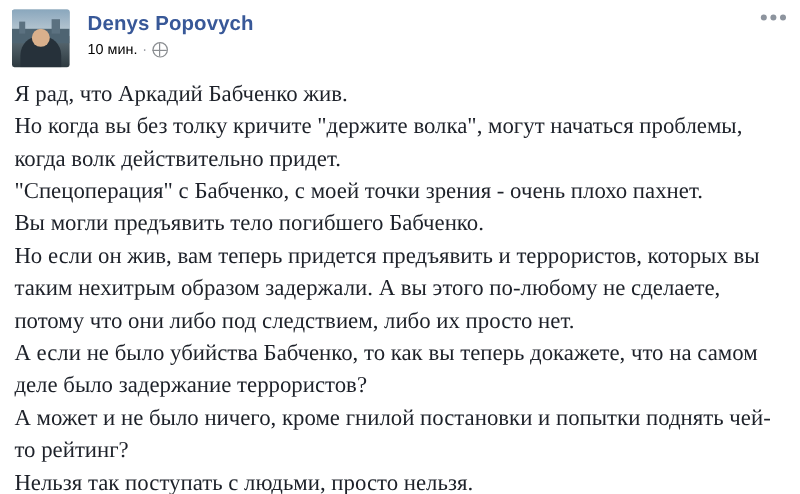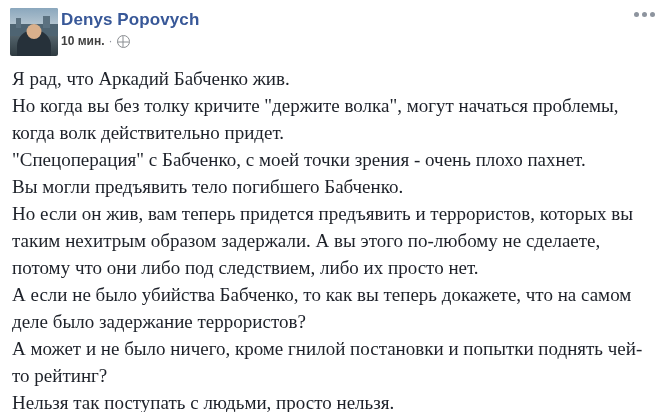--- a/index.html
+++ b/index.html
@@ -71,40 +71,39 @@
     position: absolute;
     left: 50%;
     transform: translateX(-50%);
     bottom: 17px;
     width: 15px;
     height: 15px;
     border-radius: 50%;
     background: #d9b08c;
   }
   .header-text {
-    margin-left: 3px;
+    margin-left: 15px;
     padding-top: 2px;
     line-height: 1.2;
   }
   .author {
     color: #385898;
     font-size: 17px;
     font-weight: bold;
     letter-spacing: 0.1px;
   }
   .meta {
     margin-top: 4px;
     display: flex;
     align-items: center;
     color: #616770;
     font-size: 12px;
   }
   .meta .time {
-    color: #404040;
-    font-weight: bold;
+    color: #000000;
   }
   .meta .sep {
     margin: 0 4px;
     color: #90949c;
   }
   .globe-icon {
     display: inline-block;
     width: 13px;
     height: 13px;
     border-radius: 50%;

